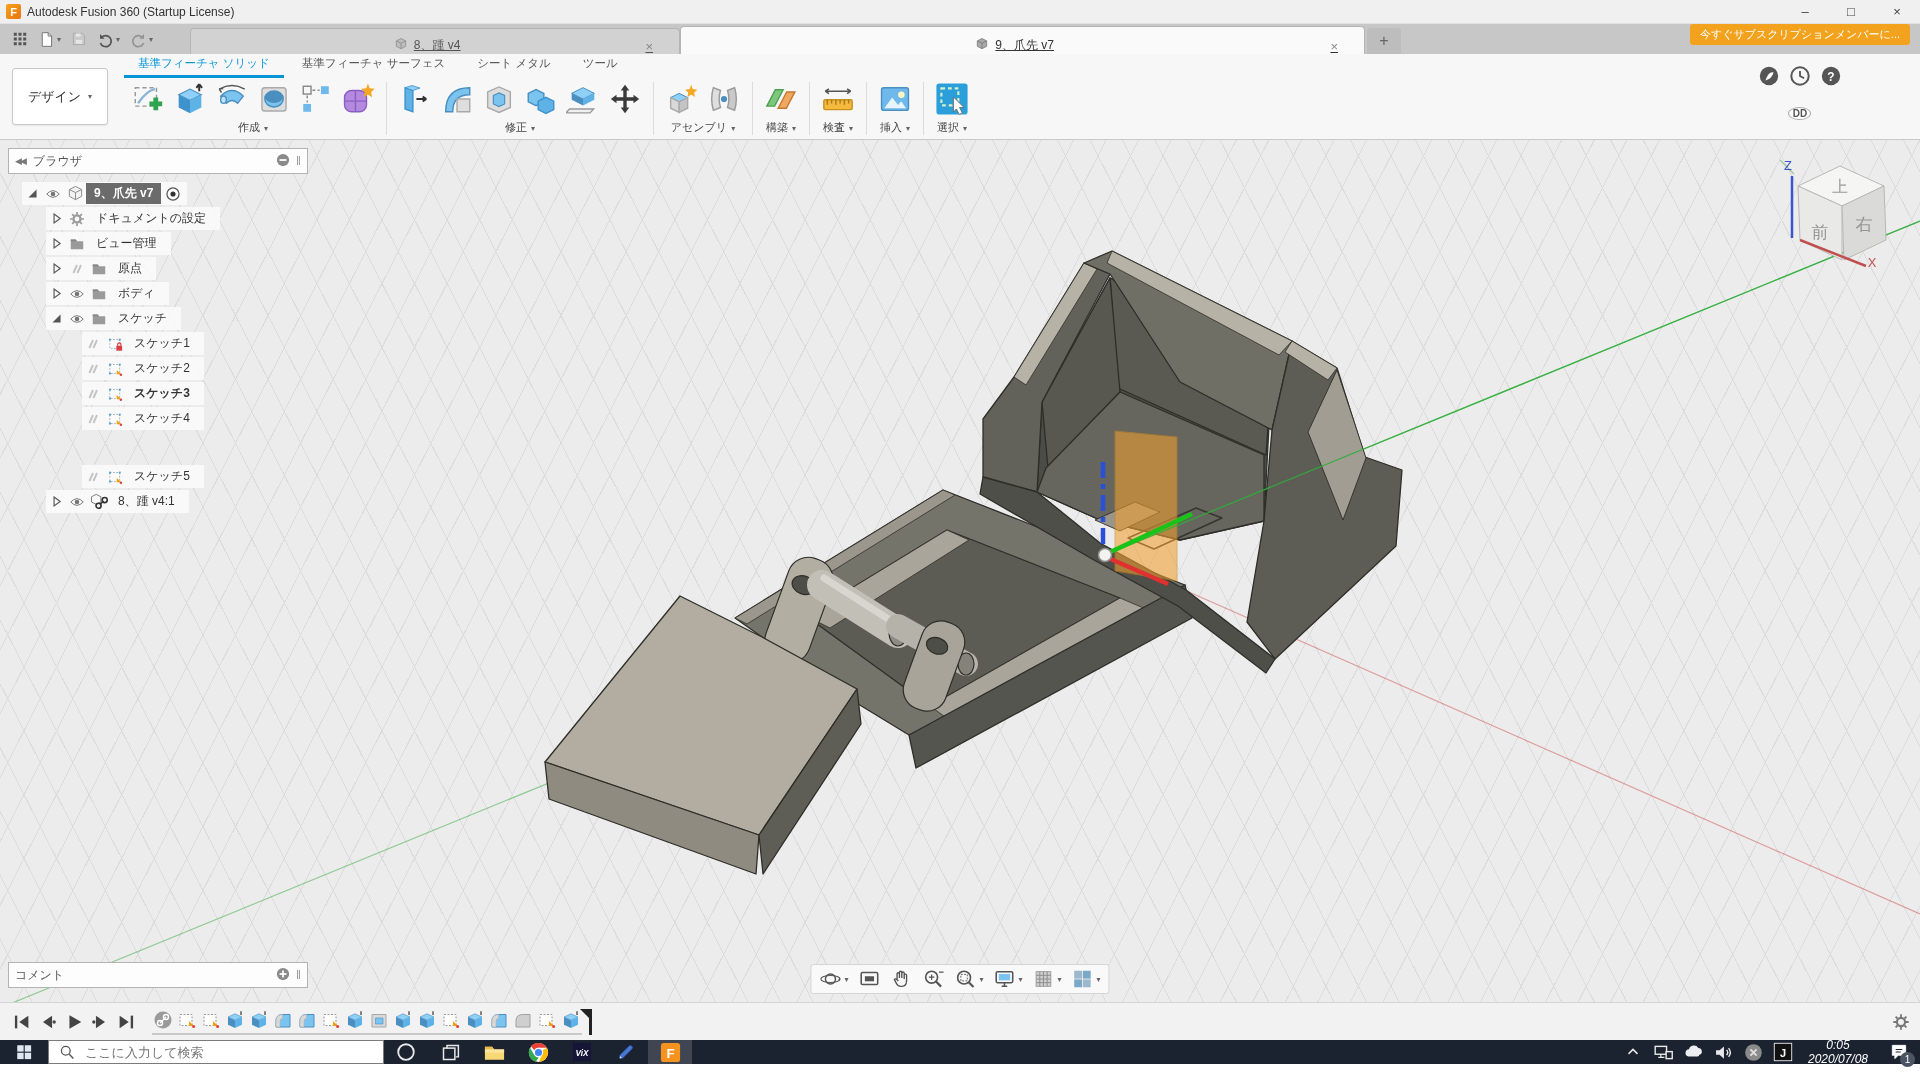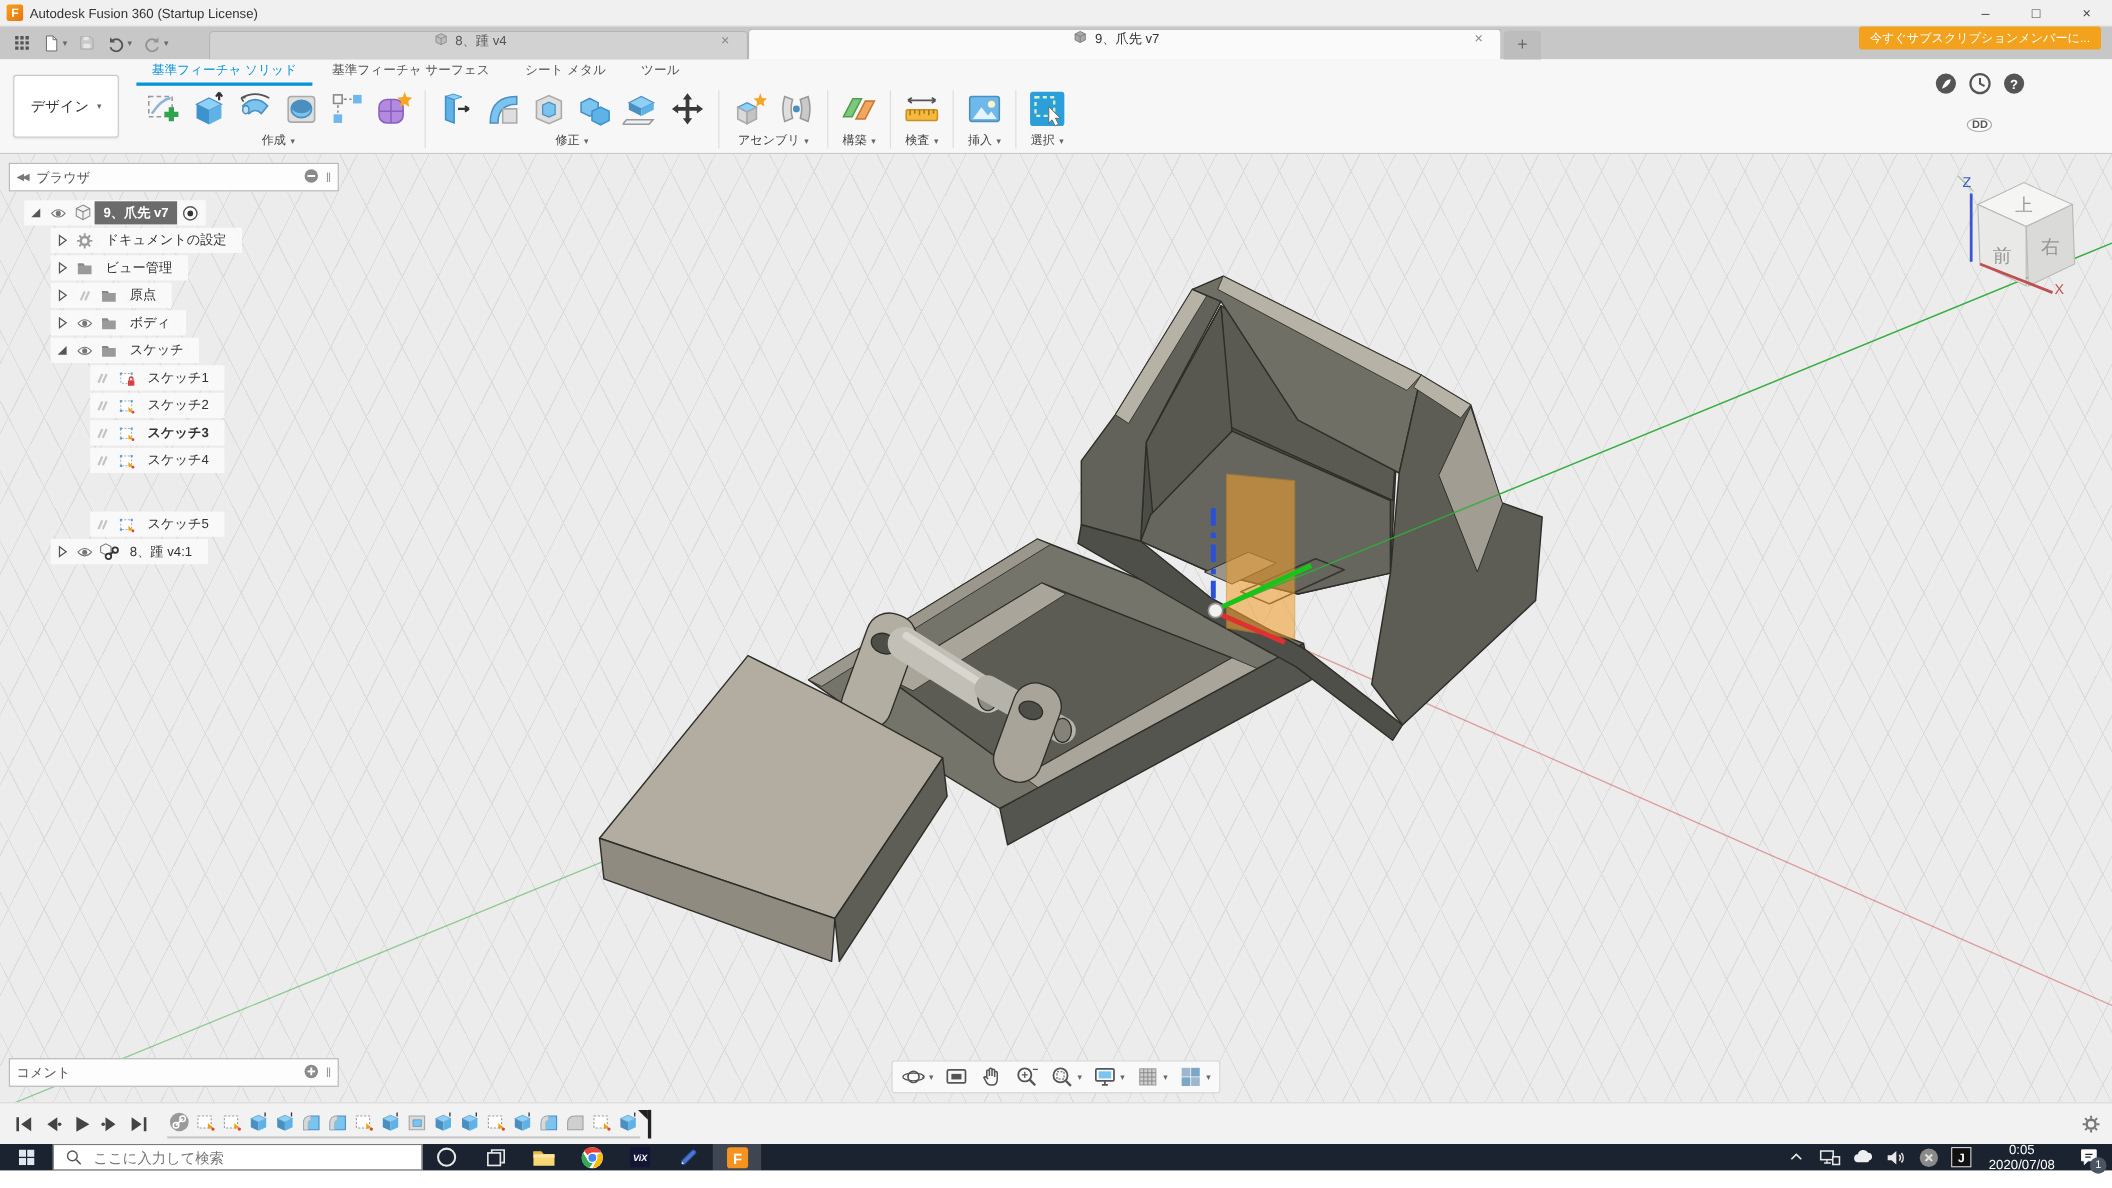--- a/index.html
+++ b/index.html
@@ -14,23 +14,23 @@
     font-weight:bold; display:flex; align-items:center; justify-content:center; }
   .win-controls { margin-left:auto; display:flex; height:100%; }
   .win-btn { width:46px; height:100%; display:flex; align-items:center;
     justify-content:center; font-size:13px; color:#444; }
 
   
   .tabbar { height:30px; background:#c7c7c7; display:flex; align-items:flex-end; }
   #quickbar { display:flex; align-items:center; height:100%; padding:0 10px; gap:6px; width:190px; }
   #quickbar .icon-btn { display:flex; align-items:center; gap:1px; padding:2px; }
   .dd { font-size:8px; color:#666; margin-left:1px; }
-  .doc-tab { height:26px; display:flex; align-items:flex-start; font-size:12px; color:#555;
+  .doc-tab { height:26px; display:flex; align-items:flex-end; font-size:12px; color:#555;
     background:#d2d2d2; border:1px solid #b5b5b5; border-bottom:none;
-    border-radius:4px 4px 0 0; padding:0 12px; position:relative; }
+    border-radius:4px 4px 0 0; padding:0 22px; position:relative;text-decoration:underline; }
   .doc-tab .tab-center { flex:1; display:flex; align-items:center; justify-content:center; gap:6px; }
   .doc-tab.active { background:#fafafa; color:#333; height:28px; }
   .doc-tab.inactive { width:490px; }
   .doc-tab.active  { width:685px; }
   .tab-close { font-size:13px; color:#888; padding:0 4px; }
   .newtab-btn { width:34px; height:26px; background:#bdbdbd; border-radius:4px 4px 0 0;
     margin-left:2px; display:flex; align-items:center; justify-content:center;
     font-size:16px; color:#666; }
   .tab-right { margin-left:auto; display:flex; align-items:center; gap:20px;
     padding-right:10px; height:100%;flex-direction:column; }
@@ -116,21 +116,21 @@
   .tb-search { width:336px; background:#fff; border:1px solid #7a7a7a; margin:0;
     display:flex; align-items:center; padding:0 10px; gap:10px; }
   .tb-search input { border:none; outline:none; font-size:13px; color:#444; width:260px;
     font-family:"Liberation Sans","DejaVu Sans",sans-serif; background:transparent; }
   #taskbar-apps { display:flex; }
   #taskbar-apps .icon-btn { width:44px; display:flex; align-items:center; justify-content:center; }
   #taskbar-apps .icon-btn.active { background:rgba(255,255,255,.16); }
   .tb-right { margin-left:auto; display:flex; align-items:center; }
   #tray-icons { display:flex; align-items:center; }
   #tray-icons .icon-btn { width:30px; height:40px; display:flex; align-items:center; justify-content:center; }
-  .tb-clock { width:80px; text-align:center; font-size:12px; line-height:14px; color:#fff; }
+  .tb-clock { width:80px; text-align:center; font-size:12px; line-height:14px; color:#fff;font-style:italic; }
   .tb-notif { width:42px; height:40px; display:flex; align-items:center; justify-content:center; position:relative; }
   .notif-badge { position:absolute; right:5px; bottom:5px; width:15px; height:15px;
     border-radius:50%; background:#4a5462; color:#fff; font-size:10px;
     display:flex; align-items:center; justify-content:center; }
 
   .icon-btn svg { display:block; }
 </style>
 </head>
 <body>
 

